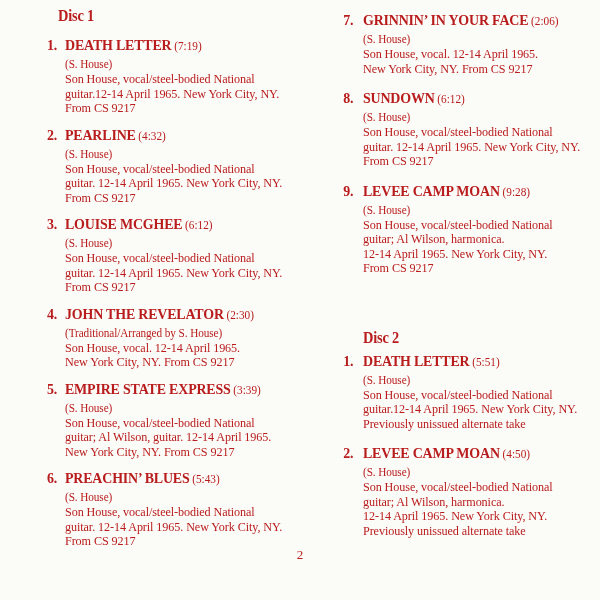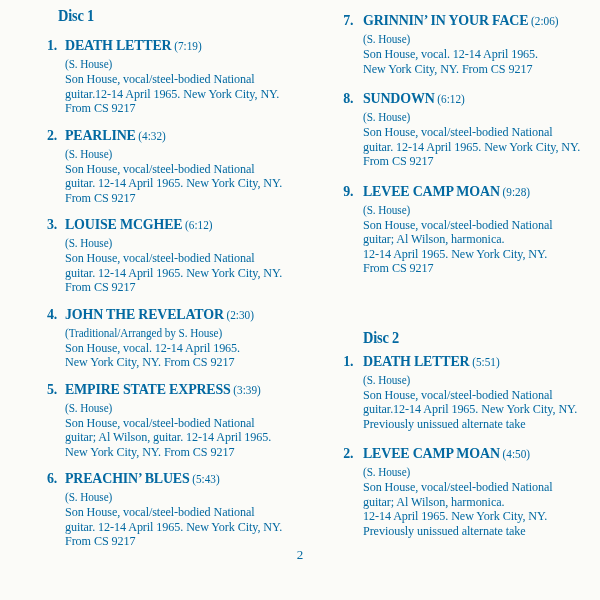--- a/index.html
+++ b/index.html
@@ -1,18 +1,18 @@
 <!DOCTYPE html>
 <html><head>
 <meta charset="utf-8">
 <style>
   html,body { margin:0; padding:0; background:#ffffff; }
   .page {
     position:relative; width:600px; height:600px;
-    background:#fbfbf8; color:#0369a1; overflow:hidden;
+    background:#fbfbf8; color:#b91c1c; overflow:hidden;
     font-family:"Liberation Serif","DejaVu Serif",serif;
   }
   .col { position:absolute; }
   .col-left  { left:45px;  top:6px;  width:285px; }
   .col-right { left:341px; top:10px; width:255px; }
 
   .disc-heading {
     font-weight:bold; font-size:16px; line-height:19px;
     letter-spacing:-0.2px; margin-left:13px; margin-bottom:10px;
     transform:scaleX(0.9); transform-origin:left top;

